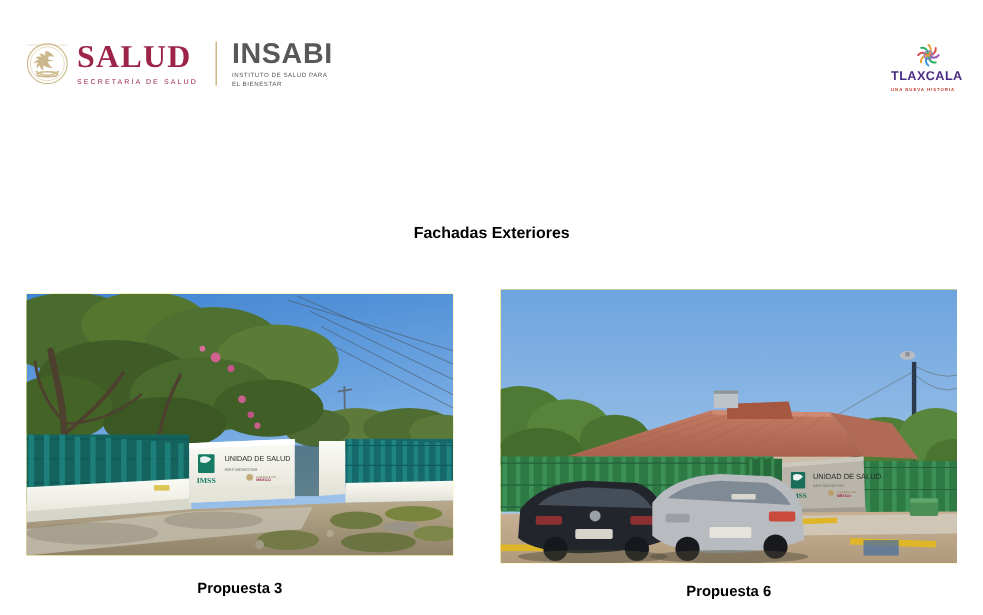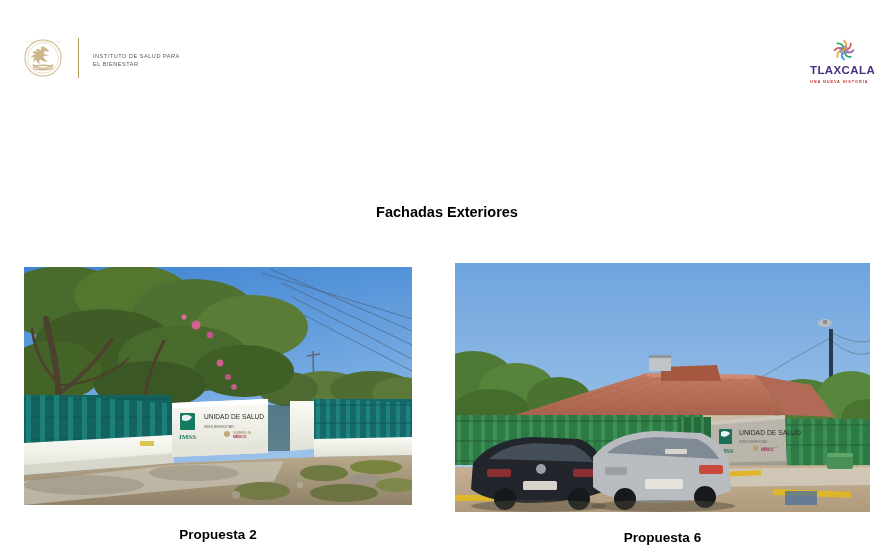--- a/index.html
+++ b/index.html
@@ -174,24 +174,29 @@
           <path d="M20 9 c3.2 1.2 5.6 3.1 6.6 5.6 c-2.1-.8-3.9-.9-5.4-.4 l-.4 2.6 l5.4 1.1 l-5.8 1.2 c.6 2.2 2.2 4.3 4.8 5.9 c-3.6 .2-6.4-.8-8.4-2.6 c-1.2 1.8-1.1 3.6 .2 5.2 c-2.6-1-4.1-2.7-4.4-4.9 c-1.3 .7-2.1 1.8-2.2 3.2 c-1.1-2.1-.7-4 .9-5.6 c-1.4-.4-2.7-.2-3.9 .6 c.6-2.3 2.2-3.6 4.6-3.9 c-.9-1-2-1.5-3.4-1.6 c1.7-1.5 3.6-1.8 5.6-1 c-.3-1.2-1-2.1-2.1-2.7 c2.2-.6 4.1-.1 5.6 1.5 c.4-1.4 .5-2.8 .3-4.2 z"></path>
           <ellipse cx="20" cy="31" rx="10" ry="2.4" fill="none" stroke="#BFA66F" stroke-width="1.4"></ellipse>
           <path d="M9 28 q11 8 22 0" fill="none" stroke="#C6B07A" stroke-width="1.6"></path>
         </g>
         <g fill="#C9B584" font-size="2.6" font-family="Liberation Serif, serif">
           <text x="20" y="4.4" text-anchor="middle">ESTADOS UNIDOS MEXICANOS</text>
         </g>
       </svg>
     </span>
 
+    <div class="salud-block">
+      <div class="salud-word">SALUD</div>
+      <div class="salud-sub">SECRETARÍA DE SALUD</div>
+    </div>
 
     <div id="logo-divider"></div>
 
     <div class="insabi-block">
+      <div class="insabi-word">INSABI</div>
       <div class="insabi-sub">INSTITUTO DE SALUD PARA EL BIENESTAR</div>
     </div>
   </div>
 
   <div id="tlaxcala-logo">
     <span>
       <svg id="tlaxcala-emblem" viewBox="0 0 40 30">
         <g transform="translate(20,14)">
           <g fill="none" stroke-width="2.1" stroke-linecap="round">
             <path d="M0-11 A6 6 0 0 1 0 -1" stroke="#E8A33D"></path>
@@ -368,21 +373,21 @@
       <ellipse cx="320" cy="226" rx="34" ry="9" fill="#6b7440"></ellipse>
       <ellipse cx="372" cy="218" rx="20" ry="7" fill="#7d8749"></ellipse>
       <ellipse cx="340" cy="212" rx="16" ry="5" fill="#9a9488"></ellipse>
       <circle cx="212" cy="228" r="4" fill="#a49b86"></circle>
       <circle cx="276" cy="218" r="3.2" fill="#b0a791"></circle>
     </g>
 
     <rect x="116" y="174" width="14" height="5" fill="#d8c040" opacity=".9"></rect>
   </svg>
 </div>
-<div class="caption" id="caption-1">Propuesta 2</div>
+<div class="caption" id="caption-1">Propuesta 3</div>
 
 <div class="photo-frame" id="photo-2">
   <svg width="415" height="249" viewBox="0 0 415 249">
     <defs>
       <linearGradient id="sky2" x1="0" y1="0" x2="0" y2="1">
         <stop offset="0%" stop-color="#6ea4de"></stop>
         <stop offset="70%" stop-color="#9cc2e8"></stop>
         <stop offset="100%" stop-color="#c2d8ee"></stop>
       </linearGradient>
       <linearGradient id="roof2" x1="0" y1="0" x2="0" y2="1">

